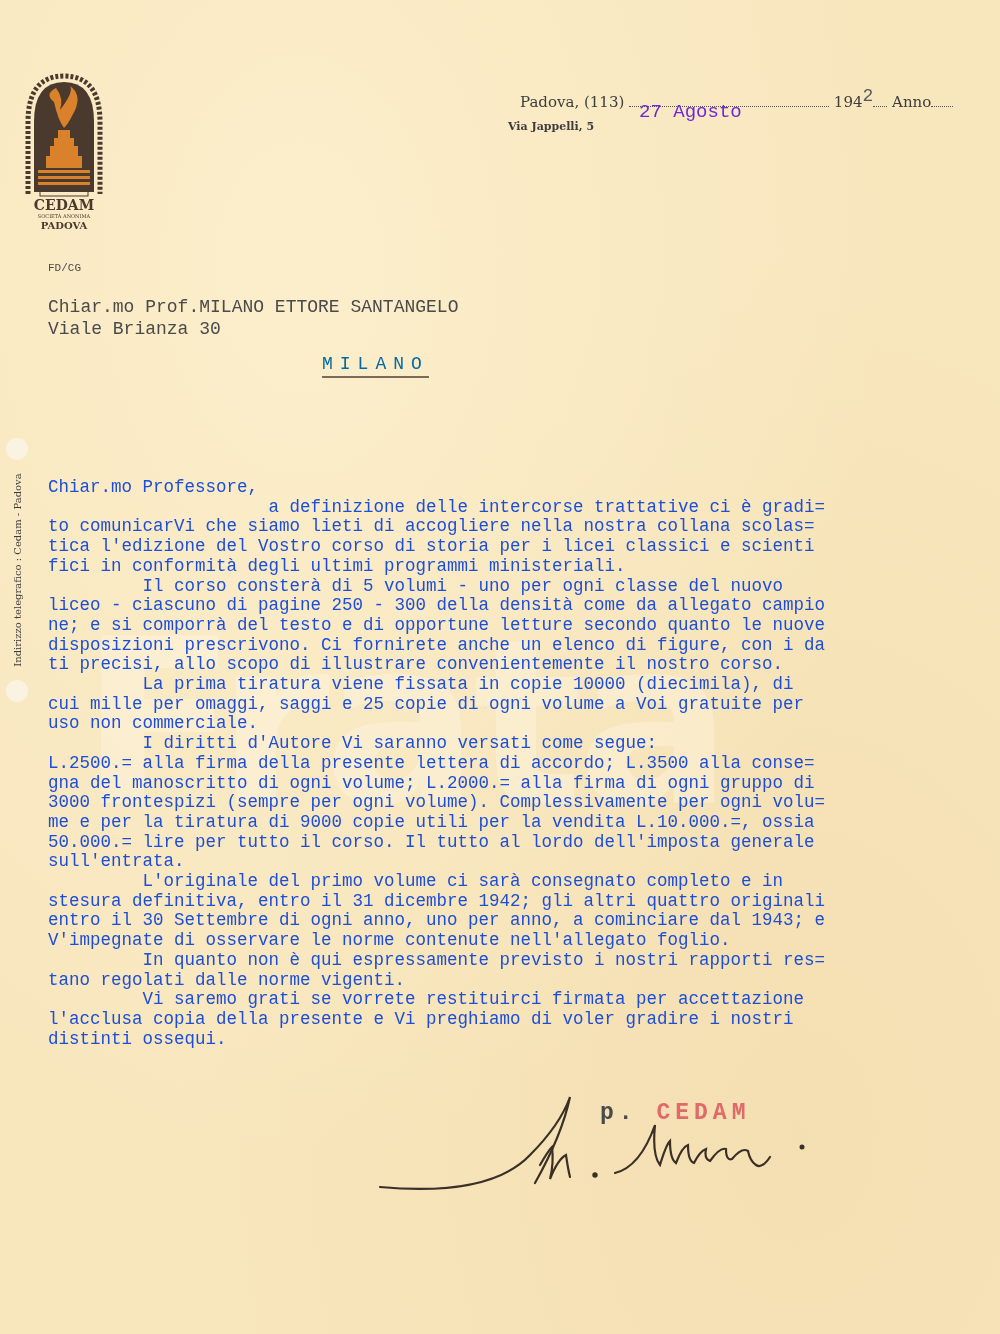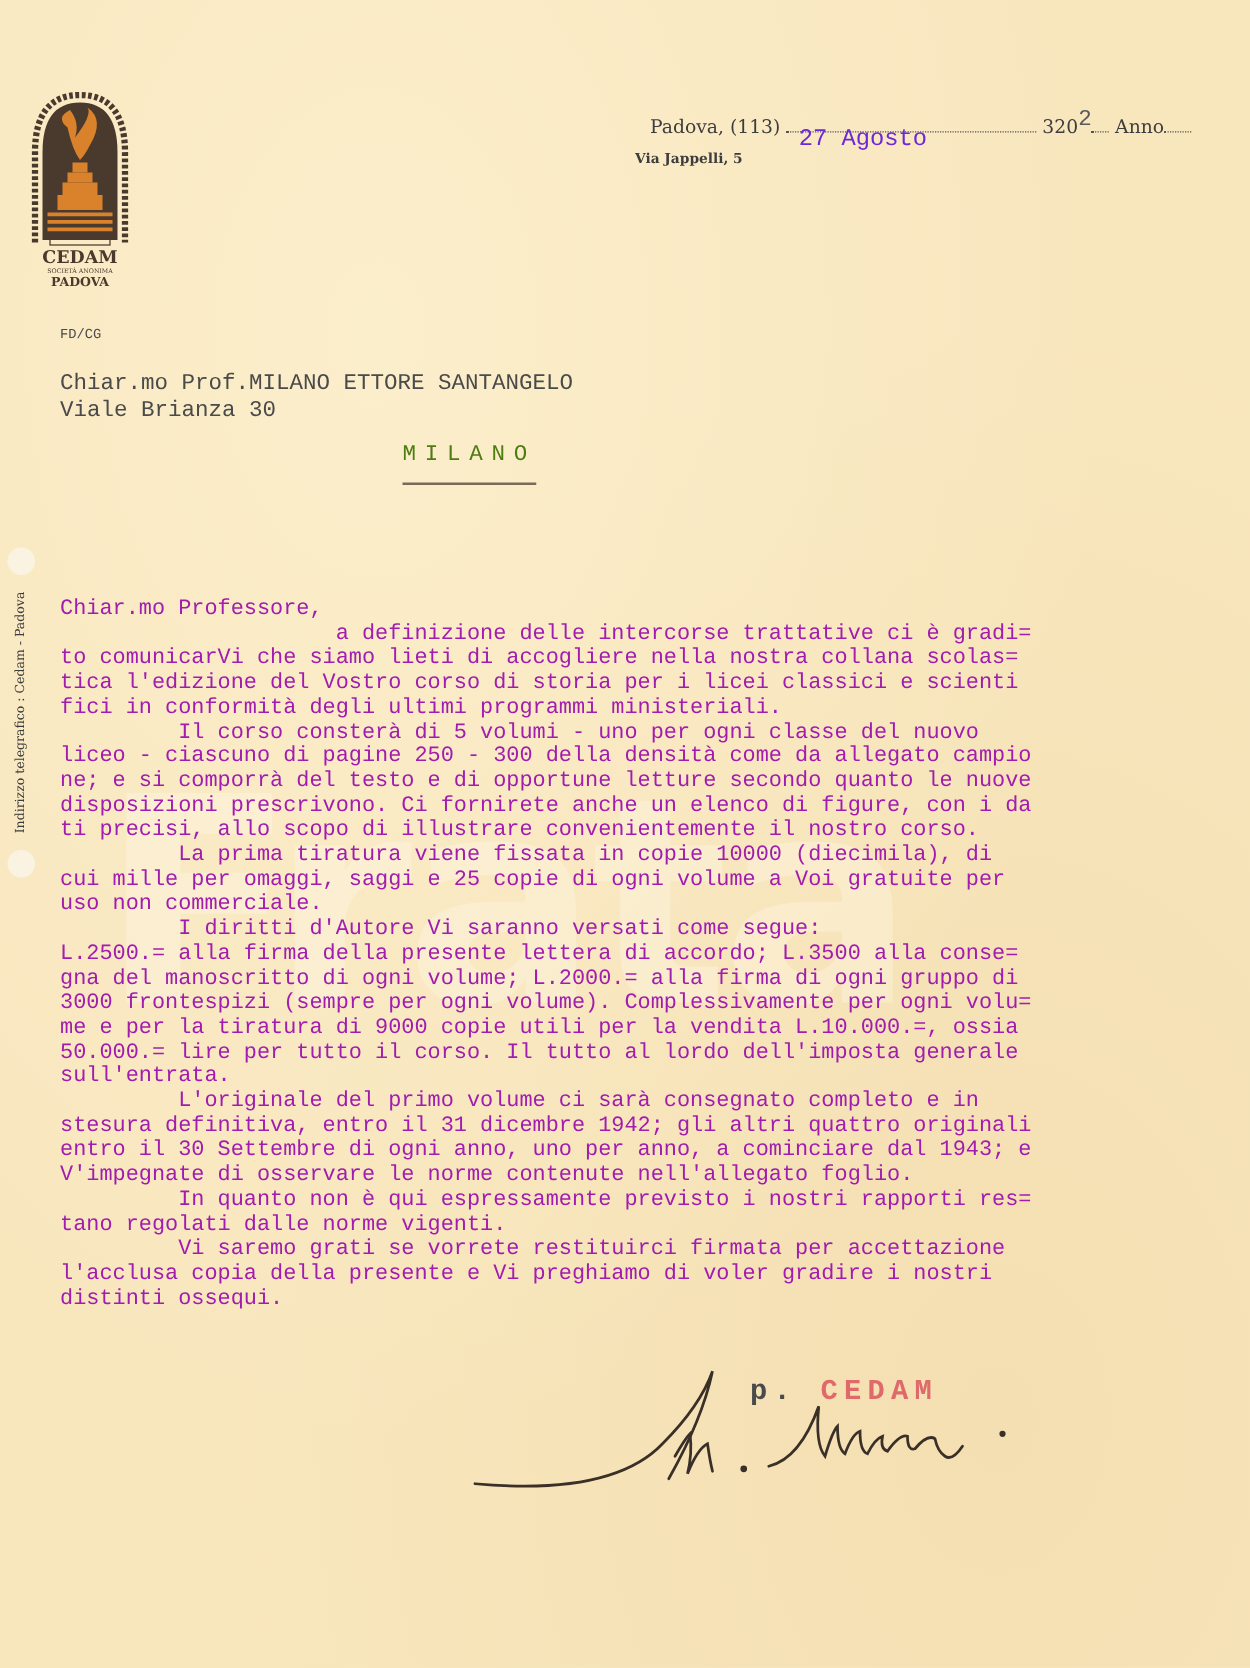--- a/index.html
+++ b/index.html
@@ -19,31 +19,31 @@
   .logo svg { width:100%; height:100%; }
 
   
   .place-line { left:520px; top:92px; width:440px; height:26px; font-family:"DejaVu Serif",serif; font-size:15px; color:#3d3d3d; white-space:nowrap; }
   .place-line .dots { display:inline-block; border-bottom:1.5px dotted #555; vertical-align:baseline; height:1px; }
   .typed-date { font-family:"Liberation Mono",monospace; font-size:19px; color:#6d28d9; position:absolute; top:-4px; }
   .address-line { left:508px; top:120px; font-family:"DejaVu Serif",serif; font-size:11px; font-weight:bold; color:#3d3d3d; }
 
   .ref { left:48px; top:262px; font-size:11px; }
   .recipient { left:48px; top:296px; font-size:18px; line-height:22px; white-space:pre; }
-  .city { left:322px; top:354px; font-size:18px; color:#4d7c0f; letter-spacing:7px; border-bottom:2px solid #7a6a5a; padding-bottom:12px; }
+  .city { left:322px; top:354px; font-size:18px; color:#0369a1; letter-spacing:7px; border-bottom:2px solid #7a6a5a; padding-bottom:2px; }
 
   .sidetext { left:2px; top:420px; width:30px; height:300px; }
   .sidetext span {
     position:absolute; left:50%; top:50%;
     transform:translate(-50%,-50%) rotate(-90deg);
     white-space:nowrap; font-family:"DejaVu Serif",serif; font-size:10px; color:#3d3d3d;
   }
   .hole { position:absolute; background:#fbf3e2; border-radius:50%; }
 
-  .body-text { left:48px; top:478px; width:900px; font-size:17.5px; line-height:19.7px; white-space:pre; color:#a21caf; }
+  .body-text { left:48px; top:478px; width:900px; font-size:17.5px; line-height:19.7px; white-space:pre; color:#1d4ed8; }
 
   .watermark { left:80px; top:590px; font-family:"DejaVu Sans",sans-serif; font-weight:bold; font-size:230px; letter-spacing:-6px; color:rgba(255,250,235,0.35); pointer-events:none; }
 
   .pcedam { left:600px; top:1100px; font-size:23px; letter-spacing:5px;font-weight:bold; }
   .pcedam .p { color:#4a4a4a; }
   .pcedam .c { color:#e06a6a; }
   .signature { left:370px; top:1085px; width:460px; height:120px; }
 </style>
 </head>
 <body>
@@ -67,21 +67,21 @@
     <text x="50" y="146" font-family="DejaVu Serif, serif" font-size="5" fill="#4a3a2e" text-anchor="middle">SOCIETÀ ANONIMA</text>
     <text x="50" y="157" font-family="DejaVu Serif, serif" font-size="10" font-weight="bold" fill="#4a3a2e" text-anchor="middle">PADOVA</text>
   </svg>
 </div>
 
 <div class="abs place-line">
   <span>Padova, (113)</span>
   <span class="dots" style="width:200px;position:relative;">
     <span class="typed-date" style="left:10px;">27 Agosto</span>
   </span>
-  <span>320</span><span style="font-family:'Liberation Mono',monospace;font-size:18px;position:relative;top:-6px;color:#5a5a5a;">2</span><span class="dots" style="width:14px;"></span>
+  <span>194</span><span style="font-family:'Liberation Mono',monospace;font-size:18px;position:relative;top:-6px;color:#5a5a5a;">2</span><span class="dots" style="width:14px;"></span>
   <span>Anno</span><span class="dots" style="width:22px;"></span>
 </div>
 <div class="abs address-line">Via Jappelli, 5</div>
 
 <div class="abs sidetext">
   <span>Indirizzo telegrafico : Cedam - Padova</span>
 </div>
 <div class="hole" style="left:6px;top:438px;width:22px;height:22px;"></div>
 <div class="hole" style="left:6px;top:680px;width:22px;height:22px;"></div>
 

